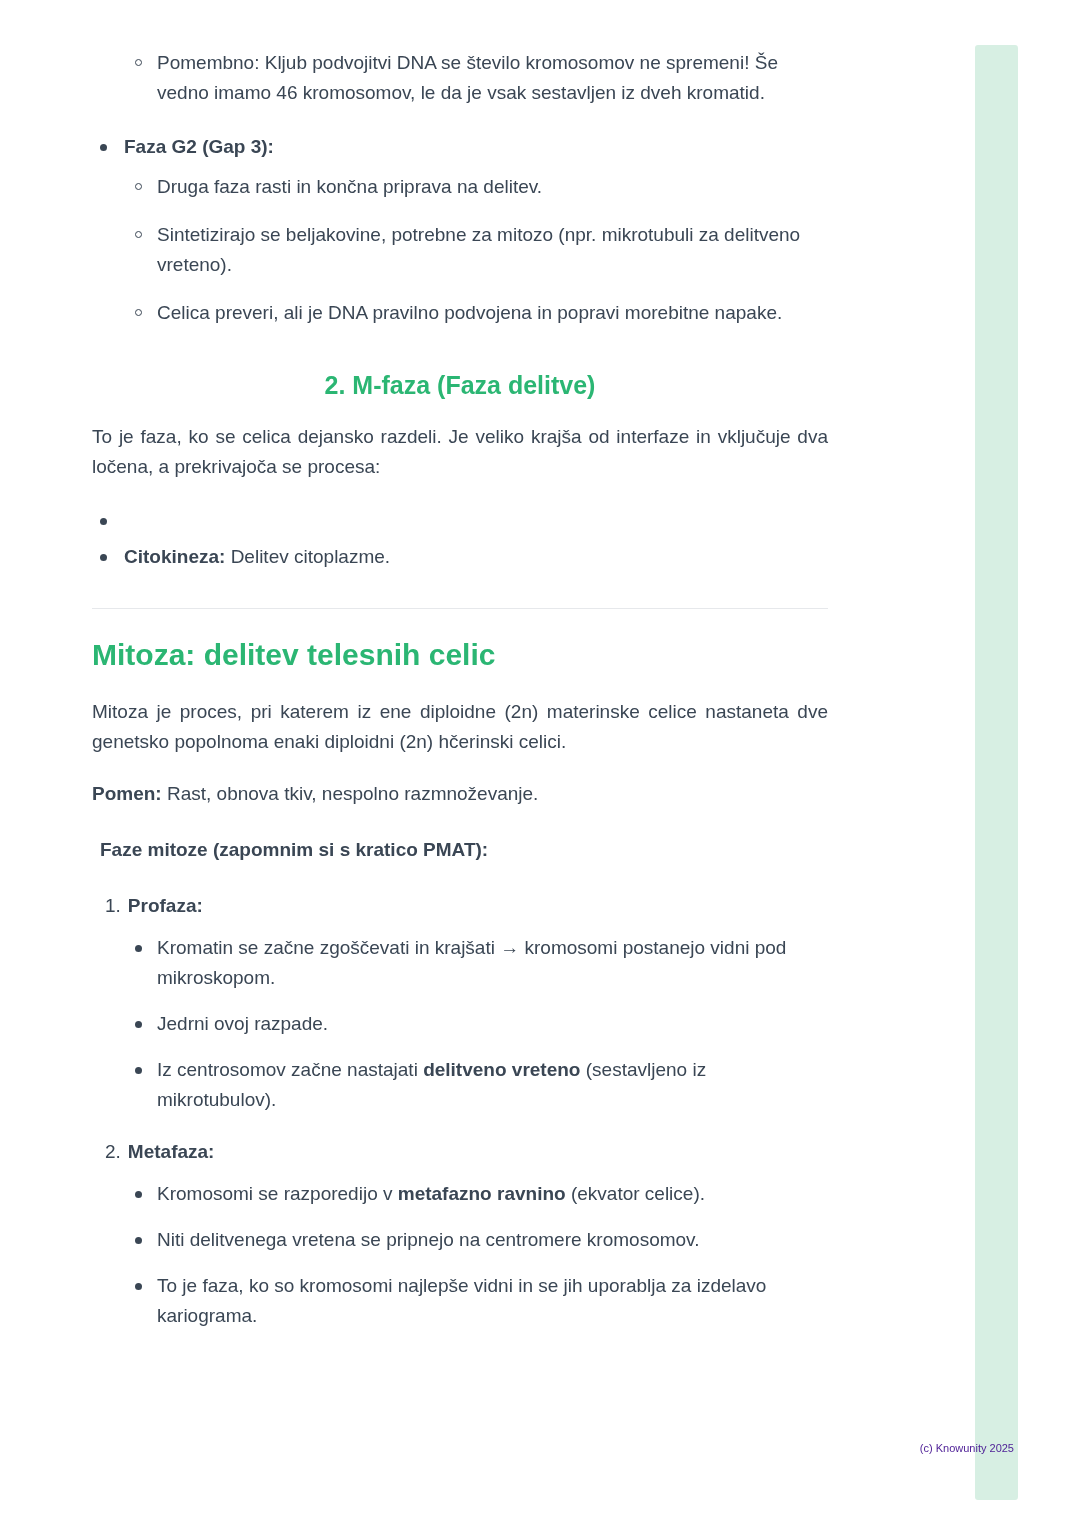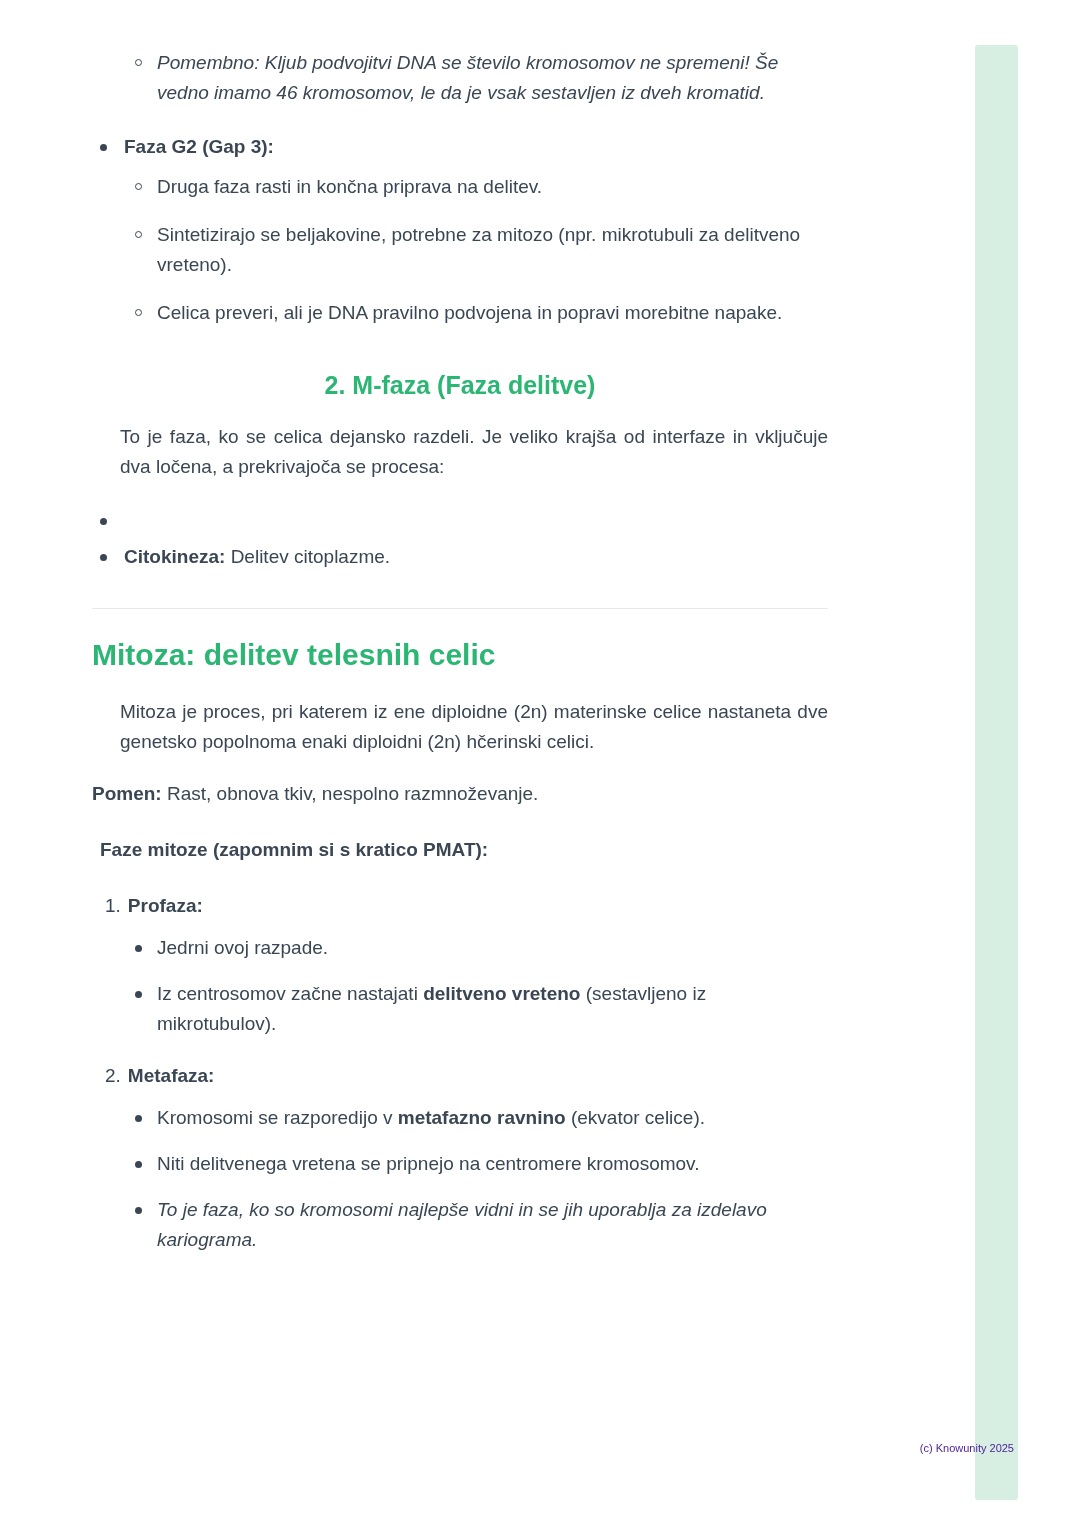--- a/index.html
+++ b/index.html
@@ -36,42 +36,42 @@
     background: #3a4654; margin-top: 12px;
   }
   .dot-open {
     width: 7px; height: 7px; border-radius: 50%;
     border: 1.5px solid #3a4654; background: transparent; margin-top: 11px;
   }
   .lvl1 { padding-left: 8px; }
   .lvl1 .li-text { padding-left: 17px; }
   .lvl2 { padding-left: 43px; }
   .lvl2 .li-text { padding-left: 15px; }
-  .italic { font-style: italic; }
+  .italic { }
   .bold { font-weight: 700; }
   .note-block { margin-bottom: 24px; }
   .g2-label { margin-bottom: 10px; }
   .g2-item { margin-bottom: 18px; }
   .h-green {
     color: #2bb673;
     font-weight: 700;
   }
   .h3 {
     font-size: 25px;
     line-height: 30px;
     margin-top: 42px;
     margin-bottom: 22px;
     text-align: center;
   }
   .h2 {
     font-size: 30px;
     line-height: 36px;
     margin-bottom: 24px;
   }
-  .para { text-align: justify; margin-left: 28px; }
+  .para { text-align: justify; }
   .para-mfaza { margin-bottom: 24px; }
   .mfaza-item { margin-bottom: 17px; }
   .divider {
     border: none;
     border-top: 1px solid #e6e8eb;
     margin-top: 36px;
     margin-bottom: 28px;
     width: 100%;
   }
   .para-mitoza { margin-bottom: 22px; }
@@ -150,20 +150,24 @@
 
   <div class="faze-label">Faze mitoze (zapomnim si s kratico PMAT):</div>
 
   <div class="step-row">
     <span class="step-num">1.</span>
     <span class="bold">Profaza:</span>
   </div>
 
   <div class="li lvl2 step-bullet">
     <span class="marker dot-filled"></span>
+    <div class="li-text"><span>Kromatin se začne zgoščevati in krajšati → kromosomi postanejo vidni pod mikroskopom.</span></div>
+  </div>
+  <div class="li lvl2 step-bullet">
+    <span class="marker dot-filled"></span>
     <div class="li-text"><span>Jedrni ovoj razpade.</span></div>
   </div>
   <div class="li lvl2 step-group">
     <span class="marker dot-filled"></span>
     <div class="li-text">
       <span>Iz centrosomov začne nastajati </span><span class="bold">delitveno vreteno</span><span> (sestavljeno iz mikrotubulov).</span>
     </div>
   </div>
 
   <div class="step-row">

